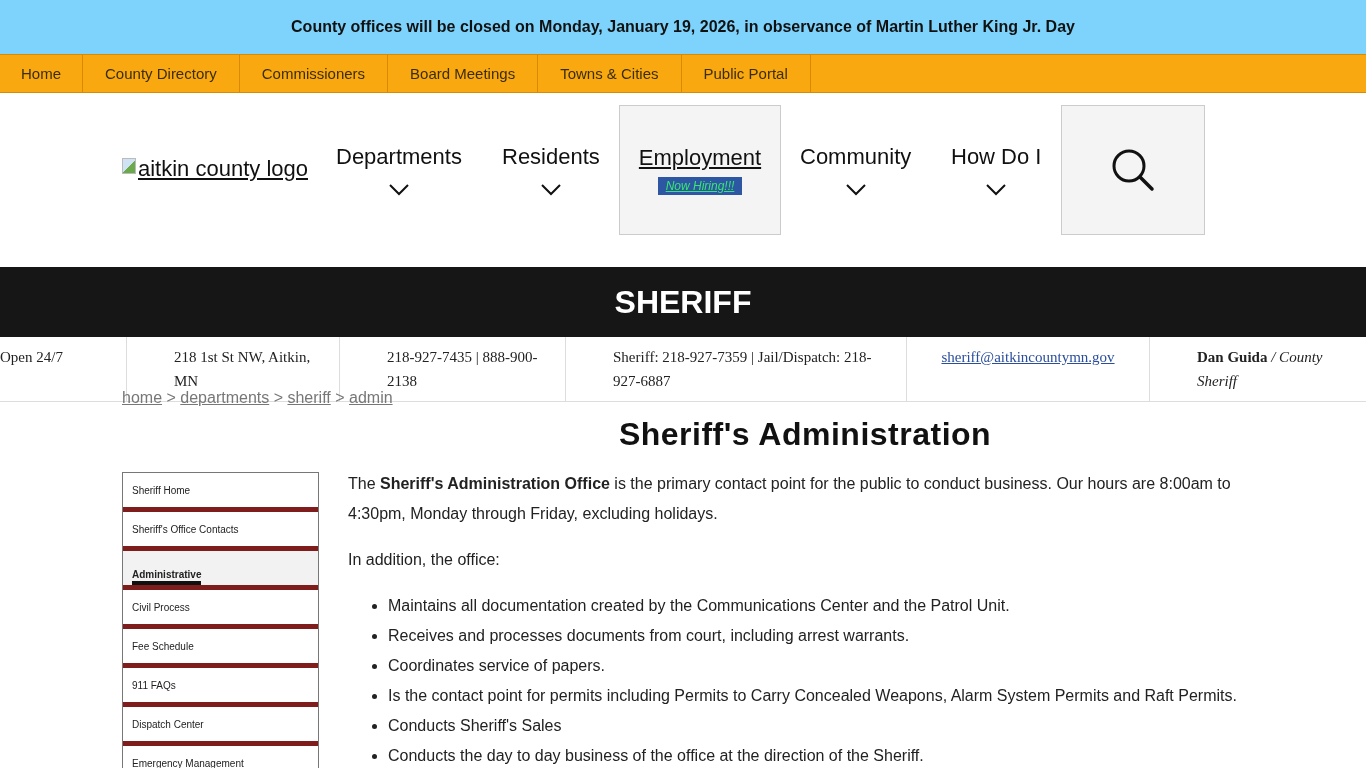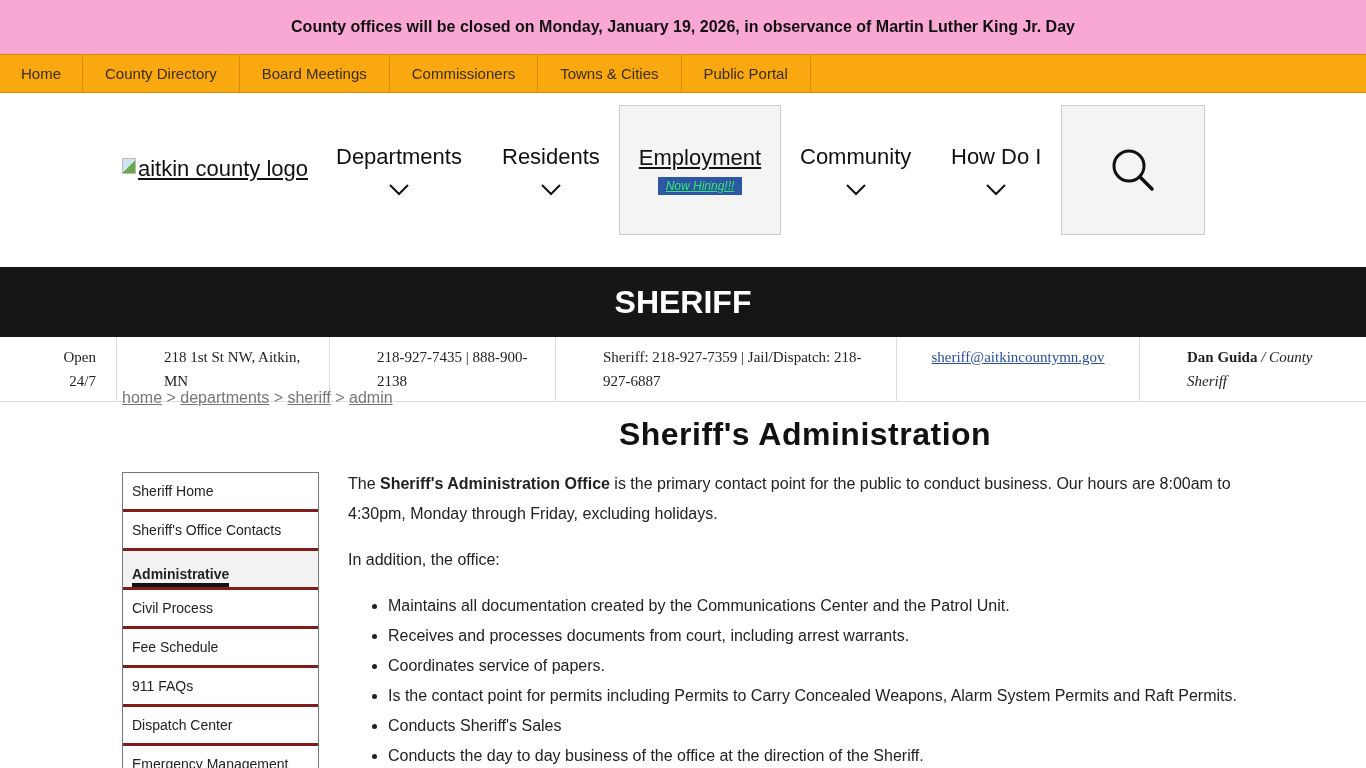--- a/index.html
+++ b/index.html
@@ -1,17 +1,17 @@
 <!DOCTYPE html>
 <html><head>
 <meta charset="utf-8">
 <style>
   * { box-sizing: border-box; margin: 0; padding: 0; }
   html, body { width: 1366px; height: 768px; overflow: hidden; background: #ffffff; font-family: "Liberation Sans", sans-serif; color: #222; }
-  .alert-bar { height: 54px; background: #f9a8d4; display: flex; align-items: center; justify-content: center; font-weight: bold; font-size: 16px; color: #111; }
+  .alert-bar { height: 54px; background: #7dd3fc; display: flex; align-items: center; justify-content: center; font-weight: bold; font-size: 16px; color: #111; }
   .top-nav { height: 39px; background: #f9a90f; border-top: 1px solid #d88a00; border-bottom: 1px solid #d88a00; display: flex; }
   .top-nav a { display: flex; align-items: center; padding: 0 22px; font-size: 15px; color: #3a2d10; text-decoration: none; border-right: 1px solid #d88a00; height: 100%; }
   .top-nav a:first-child { padding: 0 21px; }
   .header { height: 174px; display: flex; align-items: center; position: relative; }
   .logo { position: absolute; left: 122px; top: 63px; display: flex; align-items: center; font-size: 22px; color: #111; }
   .logo .broken { width: 14px; height: 16px; border: 1px solid #bbb; background: linear-gradient(135deg, #cfe3f5 50%, #6aaa4a 50%); margin-right: 2px; margin-top: -6px; }
   .menu-item { position: absolute; top: 0; height: 154px; display: flex; flex-direction: column; align-items: center; justify-content: center; font-size: 22px; color: #111; cursor: pointer; }
   .menu-item .chev { margin-top: 14px; width: 20px; height: 12px; }
   .menu-employment { position: absolute; left: 619px; top: 12px; width: 162px; height: 130px; background: #f4f4f4; border: 1px solid #ccc; display: flex; flex-direction: column; align-items: center; justify-content: center; }
   .menu-employment .label { font-size: 22px; text-decoration: underline; color: #111; }
@@ -19,40 +19,40 @@
   .search-btn { position: absolute; left: 1061px; top: 12px; width: 144px; height: 130px; background: #f4f4f4; border: 1px solid #ccc; display: flex; align-items: center; justify-content: center; }
   .title-band { height: 70px; background: #161616; display: flex; align-items: center; justify-content: center; color: #fff; font-weight: bold; font-size: 32px; }
   .info-strip { height: 65px; display: flex; border-bottom: 1px solid #ddd; font-family: "Liberation Serif", serif; font-size: 15px; line-height: 24px; color: #222; }
   .info-strip .cell { border-right: 1px solid #ddd; padding: 8px 0 0 0; }
   .info-strip .cell:last-child { border-right: none; }
   .info-strip a { color: #2a4d9c; text-decoration: underline; }
   .breadcrumb { position: absolute; left: 122px; top: 389px; font-size: 16px; color: #777; }
   .breadcrumb a { color: #777; text-decoration: underline; }
   .page-title { position: absolute; left: 357px; width: 896px; top: 416px; text-align: center; font-size: 32px; font-weight: bold; color: #111; letter-spacing: 0.5px; }
   .side-nav { position: absolute; left: 122px; top: 472px; width: 197px; border: 1px solid #777; border-bottom: none; }
-  .side-nav .item { height: 39px; border-bottom: 3px solid #7f1d1d; display: flex; align-items: center; padding-left: 9px; font-size: 14px; color: #222; }
+  .side-nav .item { height: 39px; border-bottom: 5px solid #7f1d1d; display: flex; align-items: center; padding-left: 9px; font-size: 10px; color: #222; }
   .side-nav .item.active { background: #f2f2f2; font-weight: bold; }
   .side-nav .item.active span { border-bottom: 4px solid #111; padding-bottom: 1px; margin-top: 4px; }
   .content { position: absolute; left: 348px; top: 469px; width: 900px; font-size: 16px; color: #222; line-height: 30px; }
   .content p { margin-bottom: 16px; }
   .content ul { padding-left: 40px; }
   .content li { line-height: 30px; }
 </style>
 </head>
 <body>
 
 <div class="alert-bar">
   <span>County offices will be closed on Monday, January 19, 2026, in observance of Martin Luther King Jr. Day</span>
 </div>
 
 <nav class="top-nav">
   <a href="#">Home</a>
   <a href="#">County Directory</a>
+  <a href="#">Commissioners</a>
   <a href="#">Board Meetings</a>
-  <a href="#">Commissioners</a>
   <a href="#">Towns &amp; Cities</a>
   <a href="#">Public Portal</a>
 </nav>
 
 <header class="header">
   <a class="logo" href="#">
     <span class="broken"></span>
     <span>aitkin county logo</span>
   </a>
 
@@ -95,21 +95,21 @@
       <line x1="29" y1="29" x2="41" y2="41" stroke="#111" stroke-width="3.5" stroke-linecap="round"></line>
     </svg>
   </div>
 </header>
 
 <div class="title-band">
   <h1 style="font-size:32px;">SHERIFF</h1>
 </div>
 
 <div class="info-strip">
-  <div class="cell" style="width:117px; padding-left:47px; padding-right:20px;text-align:right;">
+  <div class="cell" style="width:127px; padding-right:20px;">
     <span>Open 24/7</span>
   </div>
   <div class="cell" style="width:213px; padding-left:47px; padding-right:28px;">
     <span>218 1st St NW, Aitkin, MN</span>
   </div>
   <div class="cell" style="width:226px; padding-left:47px; padding-right:20px;">
     <span>218-927-7435 | 888-900-2138</span>
   </div>
   <div class="cell" style="width:341px; padding-left:47px; padding-right:30px;">
     <span>Sheriff: 218-927-7359 | Jail/Dispatch: 218-927-6887</span>

